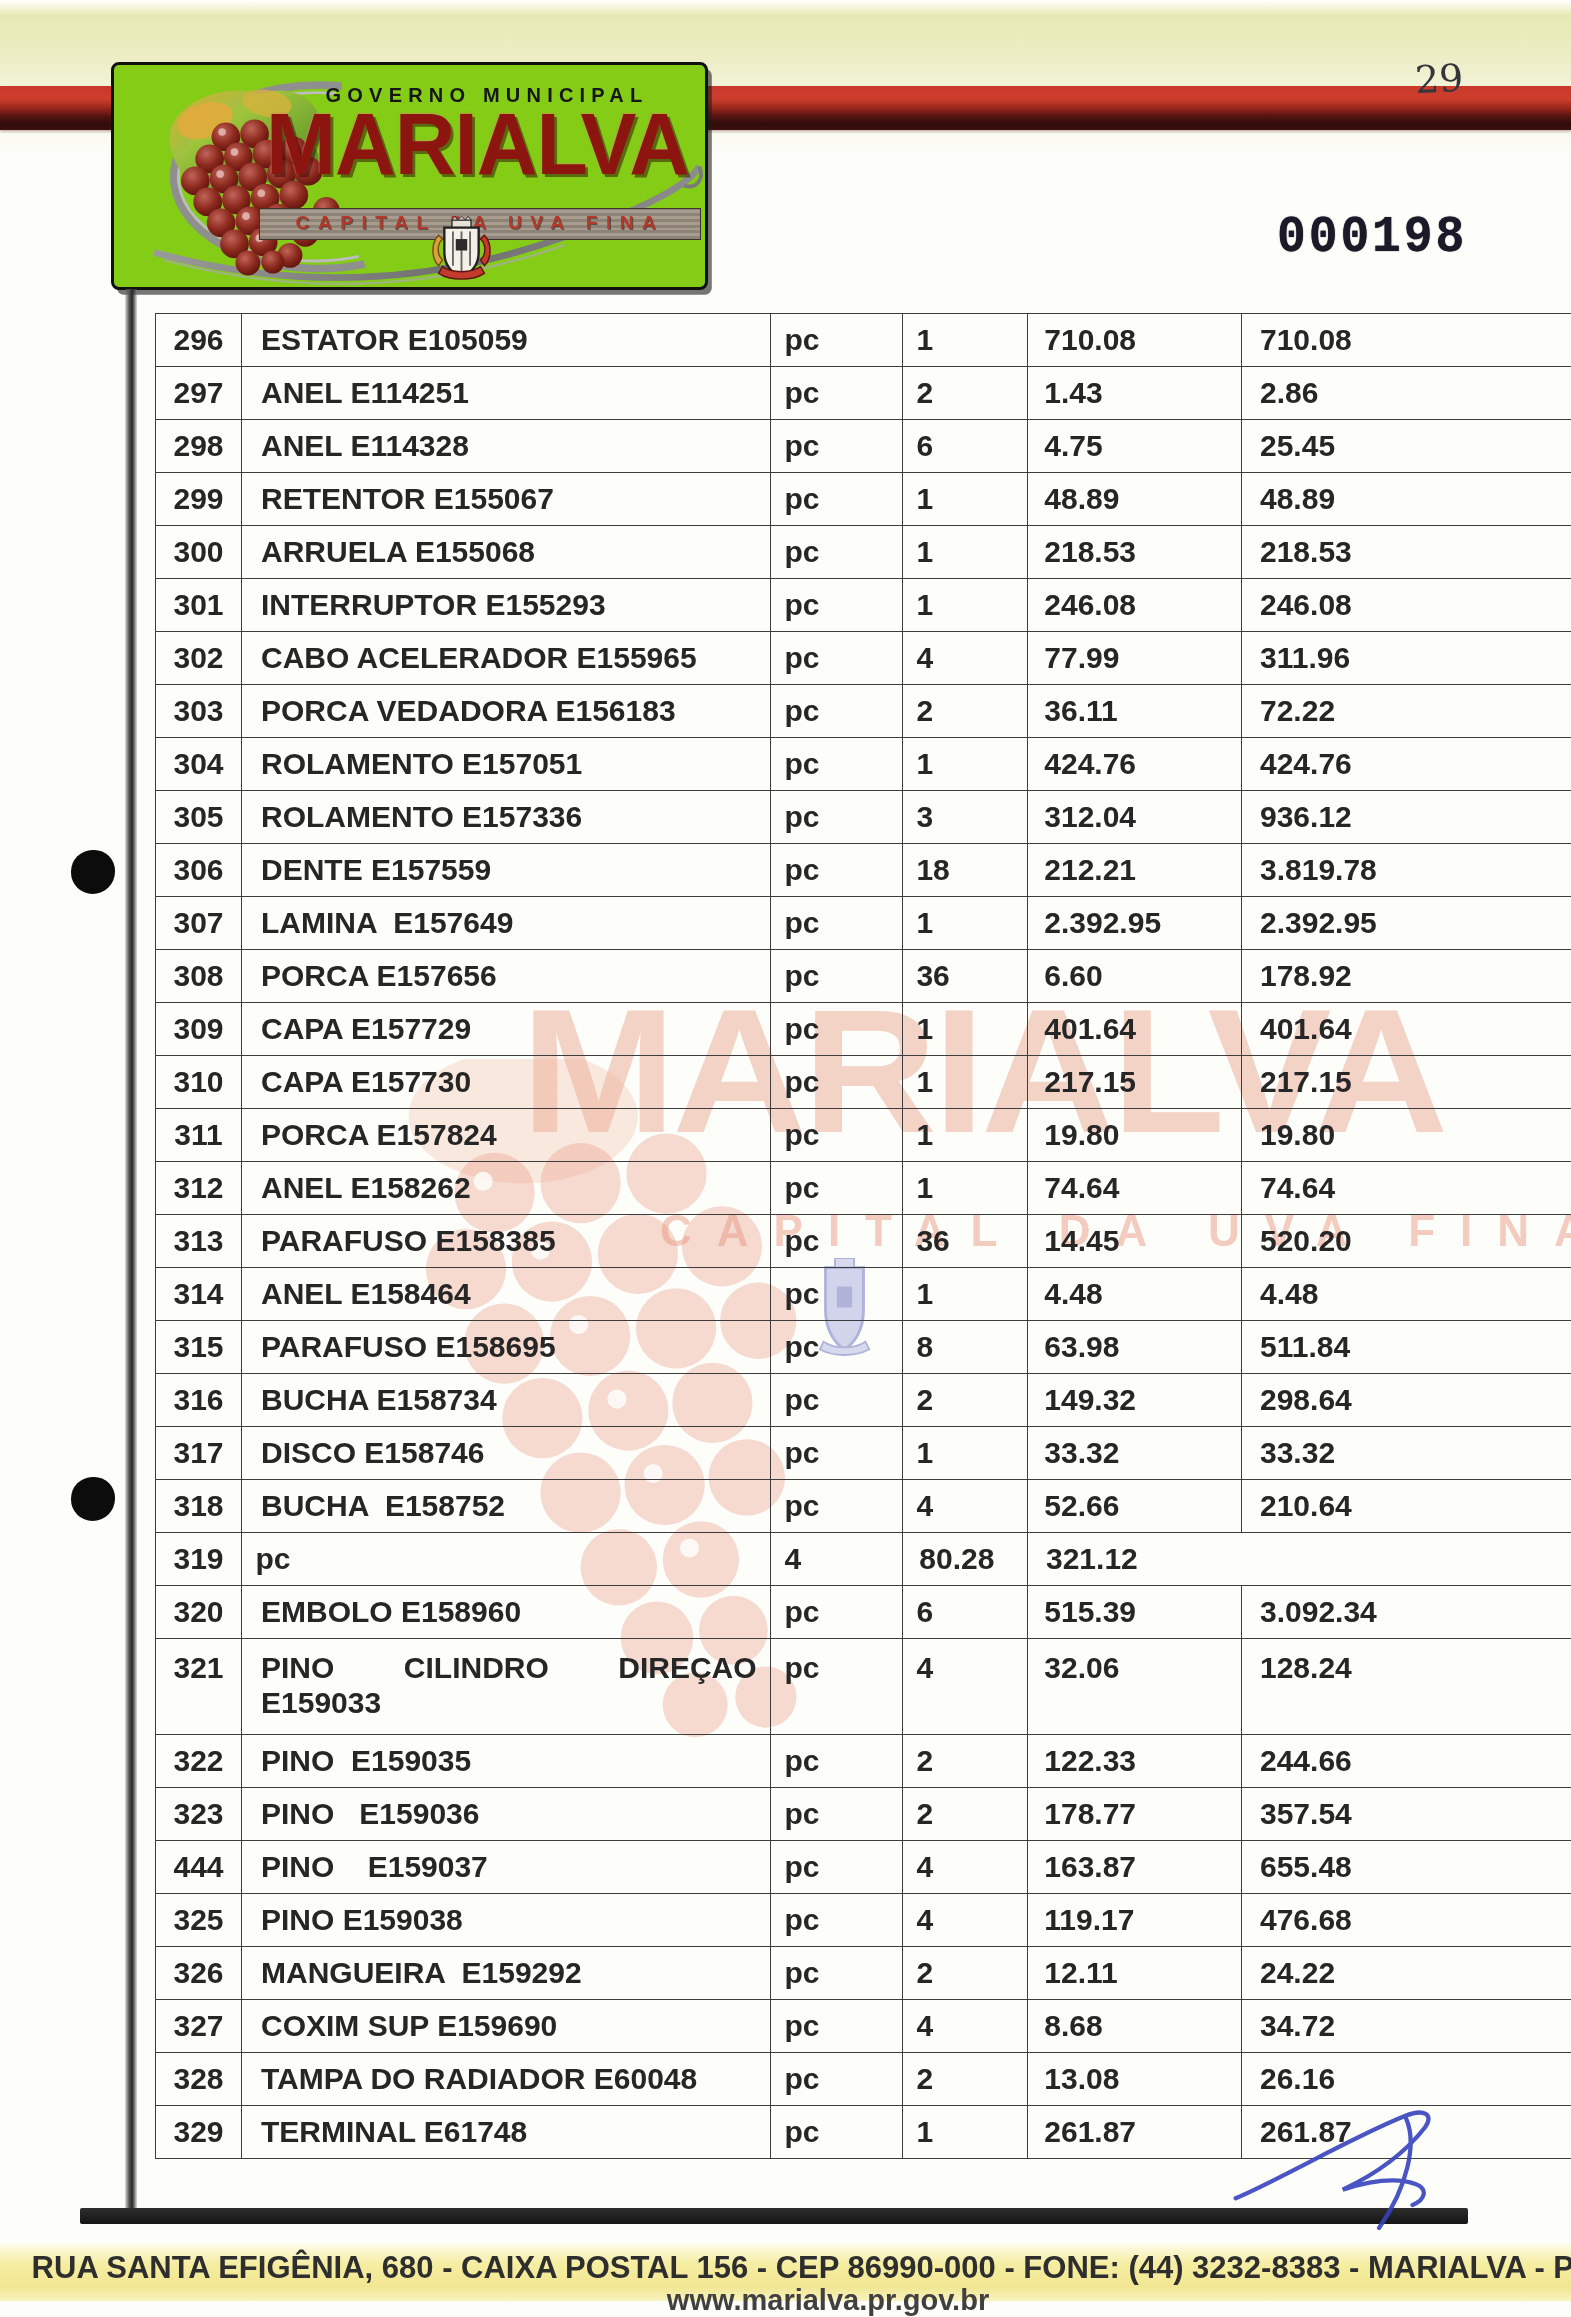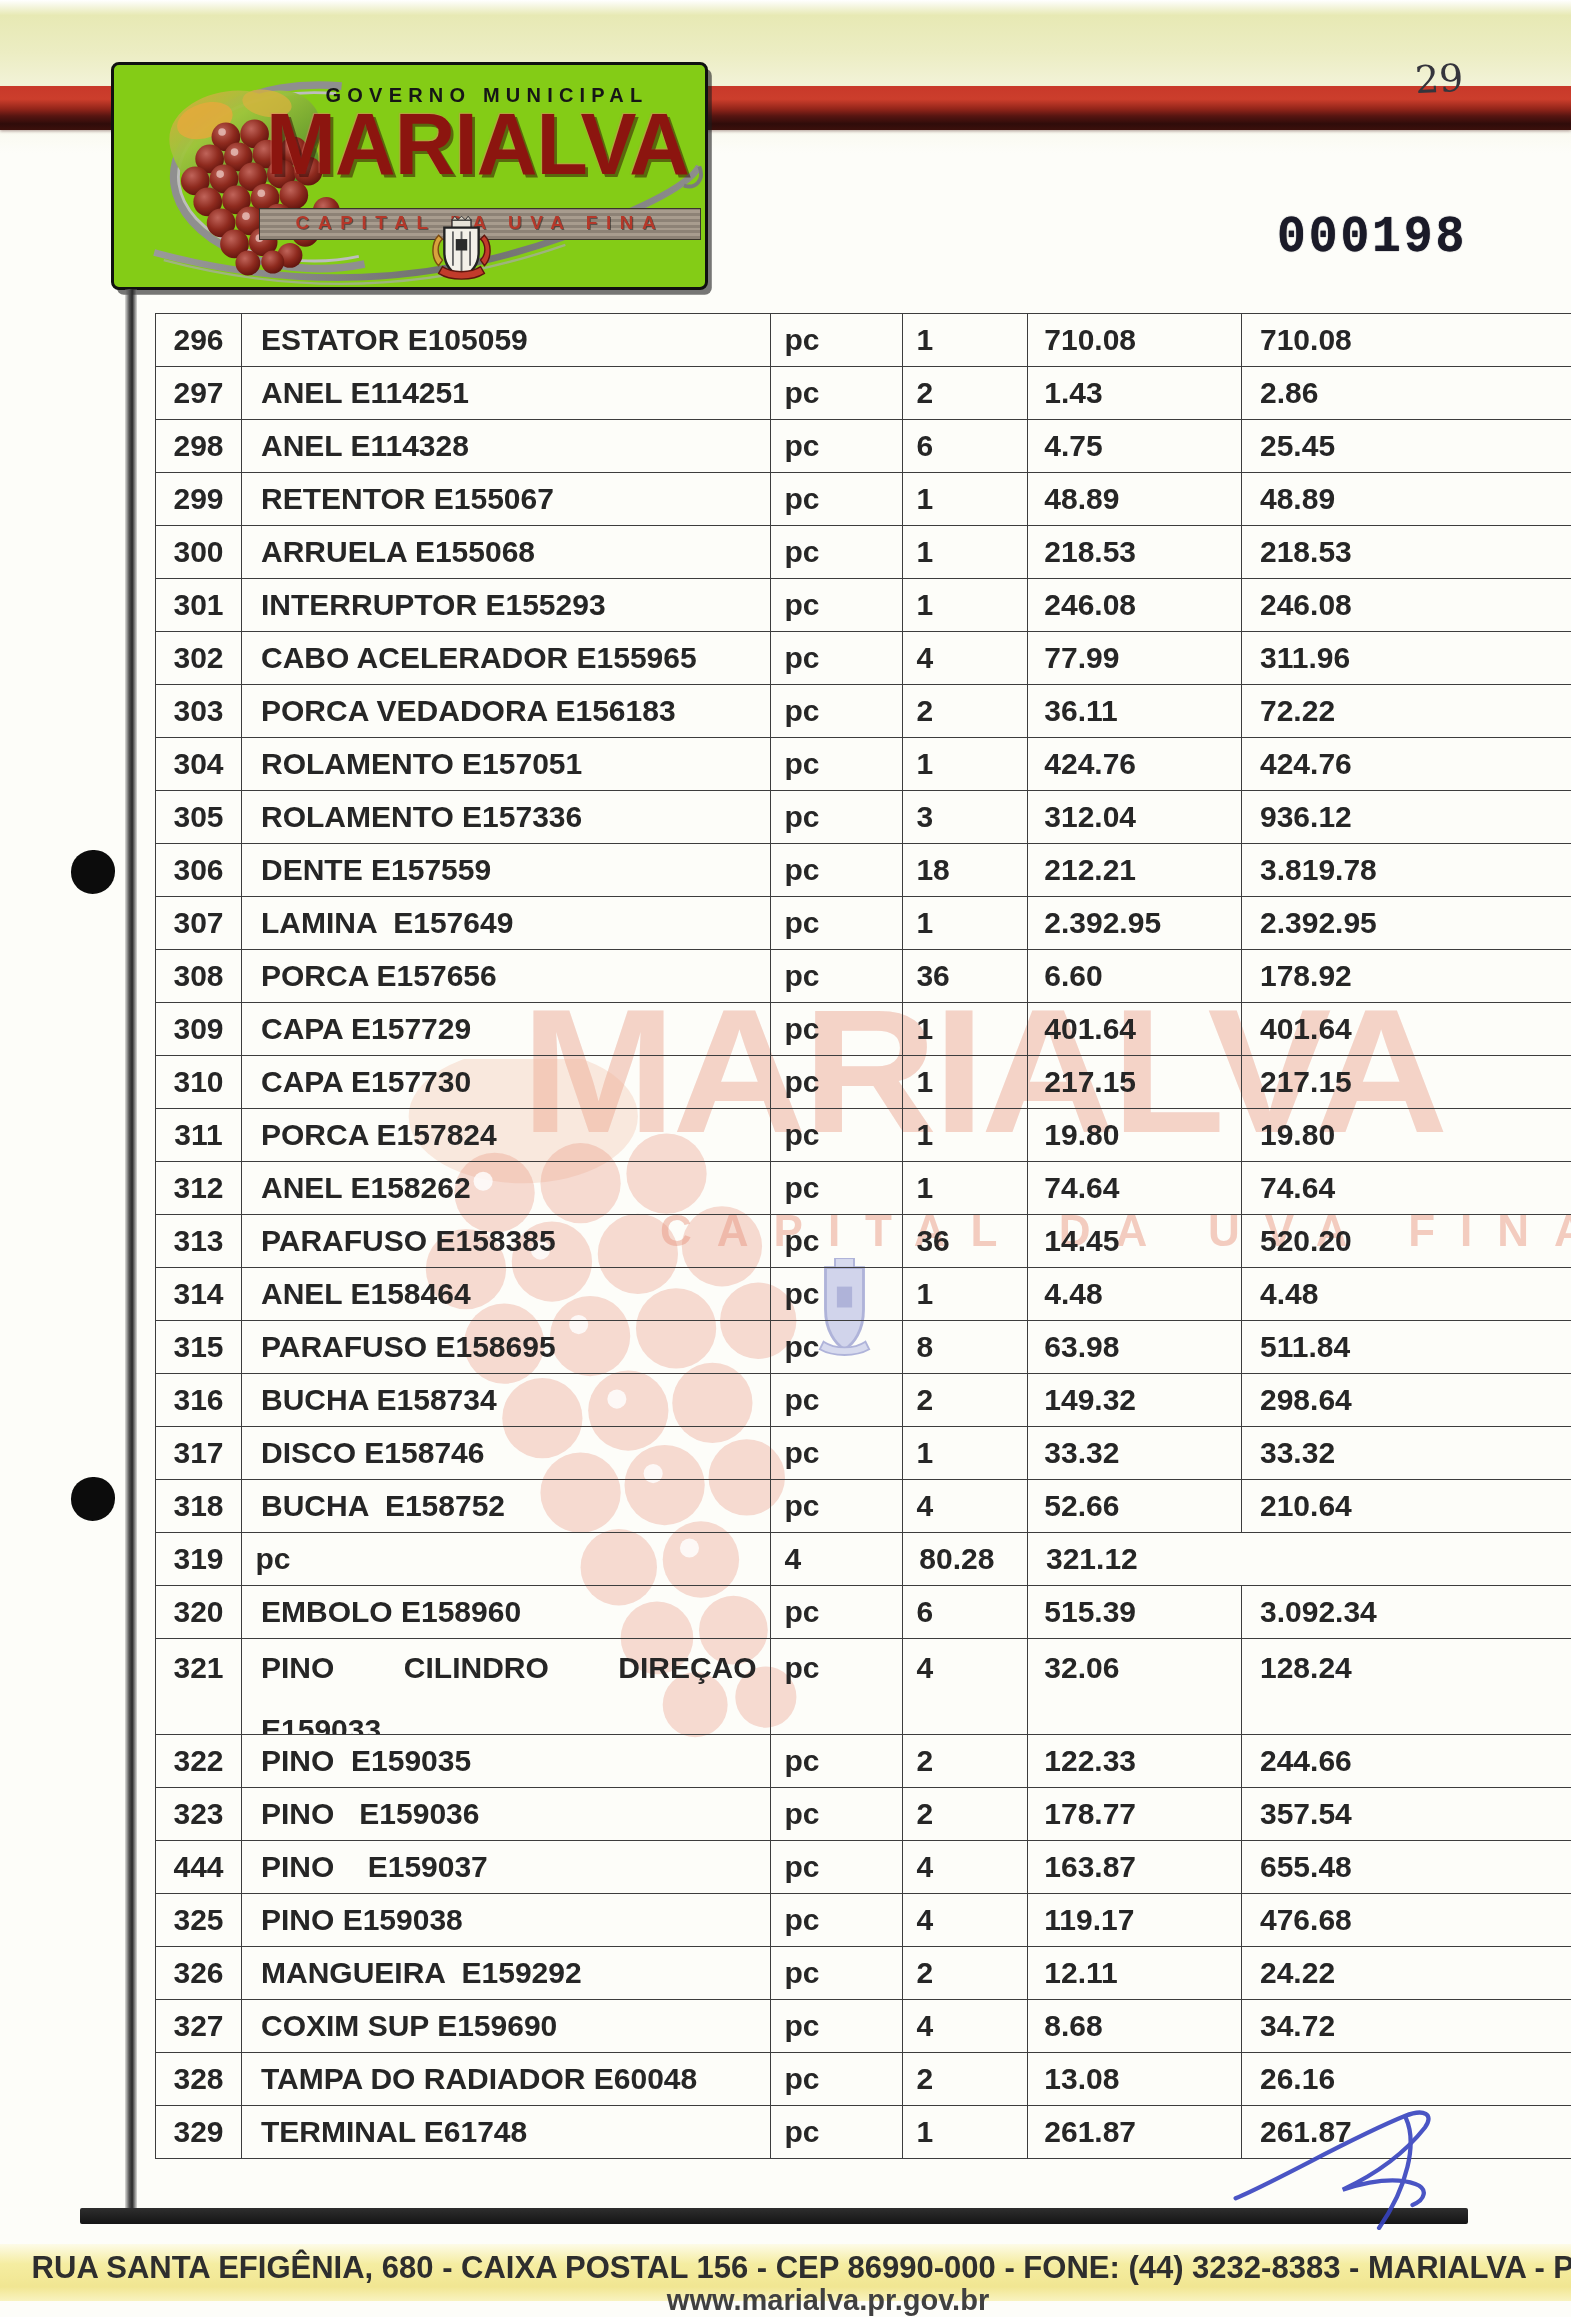--- a/index.html
+++ b/index.html
@@ -91,21 +91,21 @@
   .tcell:last-child{border-right:none;}
   .c-item{justify-content:center;}
   .c-desc{padding-left:19px;}
   .c-unit{padding-left:13.4px;}
   .c-qty{padding-left:13.4px;}
   .c-uprice{padding-left:16.3px;}
   .c-total{padding-left:18px;}
   .tall .tcell{align-items:flex-start;padding-top:11.5px;}
   .tall .c-desc{display:block;padding-top:11.5px;}
   .desc-justify{display:flex;justify-content:space-between;padding-right:13.4px;}
-  .desc-line2{margin-top:28px;}
+  .desc-line2{margin-top:1px;}
   
   .scan-edge{
     position:absolute;left:125px;top:289px;width:11.5px;height:1933px;z-index:5;
     background:linear-gradient(90deg,rgba(130,130,130,.25),#555 35%,#2a2a2a 60%,rgba(140,140,140,.3));
   }
   .punch{
     position:absolute;width:44px;height:44px;border-radius:50% 48% 52% 50%;
     background:#0c0c0c;z-index:6;
   }
   .punch-1{left:71px;top:850px;}

